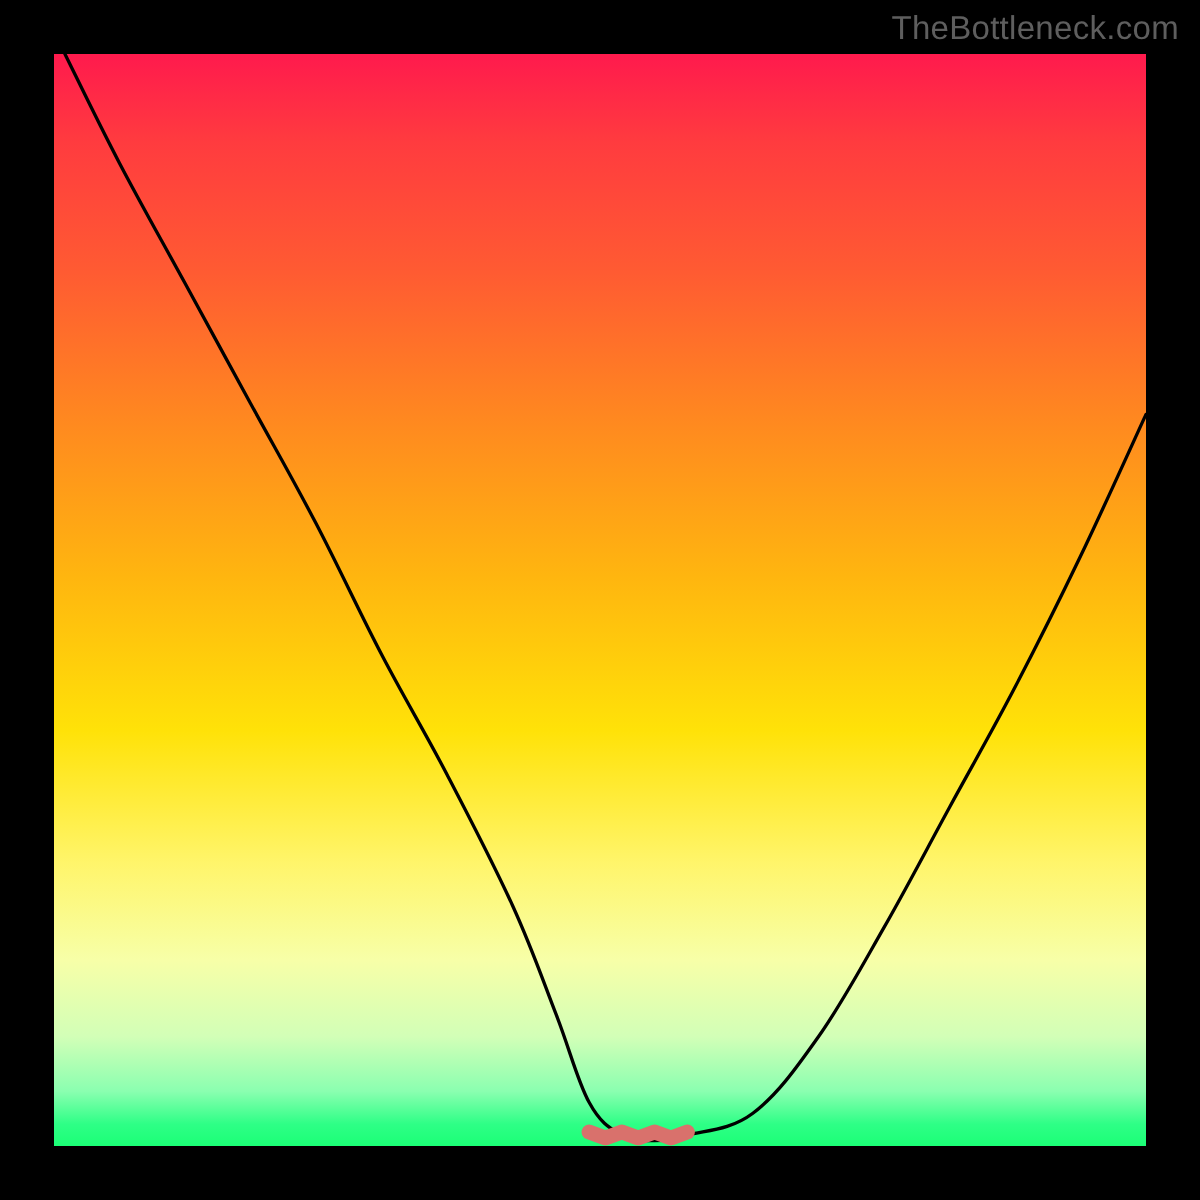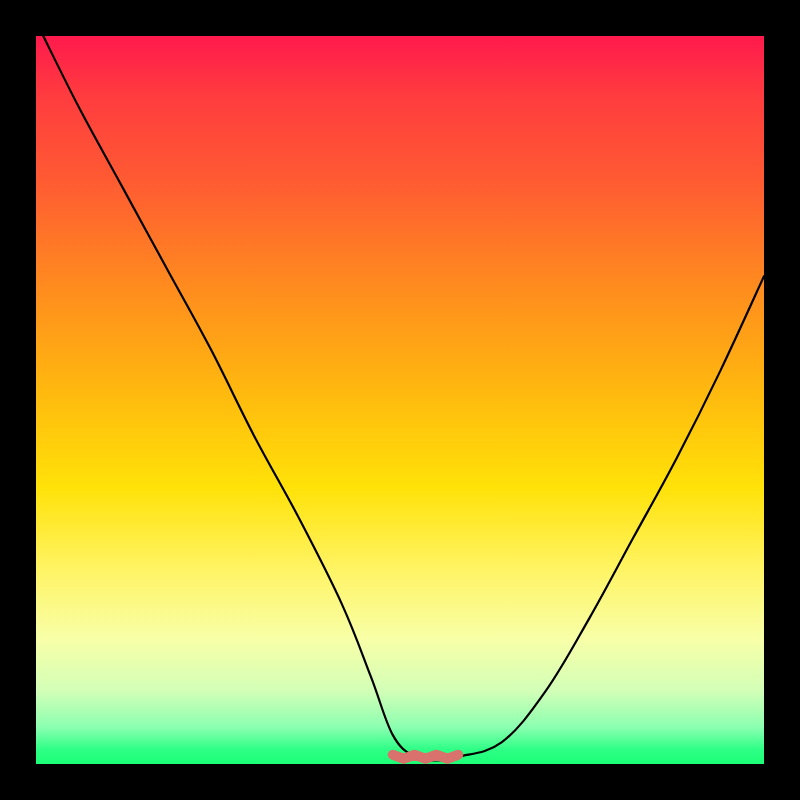--- a/index.html
+++ b/index.html
@@ -59,20 +59,21 @@
     inset: 0;
     width: 728px;
     height: 728px;
   }
 </style>
 </head>
 <body>
 
 <div class="container">
 
+  <div class="watermark">TheBottleneck.com</div>
 
   <div class="plot-area">
     <div class="gradient"></div>
 
     <svg class="curve" viewBox="0 0 728 728" preserveAspectRatio="none">
       <path d="M 7.28 0.00 C 13.83 13.10, 29.27 45.28, 43.68 72.80 C 58.09 100.32, 71.64 124.05, 87.36 152.88 C 103.08 181.71, 115.32 204.13, 131.04 232.96 C 146.76 261.79, 159.00 282.90, 174.72 313.04 C 190.44 343.18, 202.68 370.26, 218.40 400.40 C 234.12 430.54, 246.36 450.34, 262.08 480.48 C 277.80 510.62, 292.66 539.01, 305.76 567.84 C 318.86 596.67, 325.71 617.05, 334.88 640.64 C 344.05 664.23, 348.86 684.47, 356.72 698.88 C 364.58 713.29, 370.70 716.13, 378.56 720.72 C 386.42 725.31, 392.54 724.36, 400.40 724.36 C 408.26 724.36, 410.45 724.00, 422.24 720.72 C 434.03 717.44, 450.20 717.95, 465.92 706.16 C 481.64 694.37, 493.88 677.48, 509.60 655.20 C 525.32 632.92, 537.56 609.92, 553.28 582.40 C 569.00 554.88, 581.24 531.15, 596.96 502.32 C 612.68 473.49, 624.92 452.38, 640.64 422.24 C 656.36 392.10, 668.60 367.64, 684.32 334.88 C 700.04 302.12, 720.14 257.28, 728.00 240.24" fill="none" stroke="#000" stroke-width="2.2" stroke-linecap="round" stroke-linejoin="round"></path>
       <path d="M 356.72 718.72 L 367.64 722.72 L 378.56 718.72 L 389.48 722.72 L 400.40 718.72 L 411.32 722.72 L 422.24 718.72" fill="none" stroke="#d9716c" stroke-width="10" stroke-linecap="round" stroke-linejoin="round"></path>
     </svg>
   </div>
 

